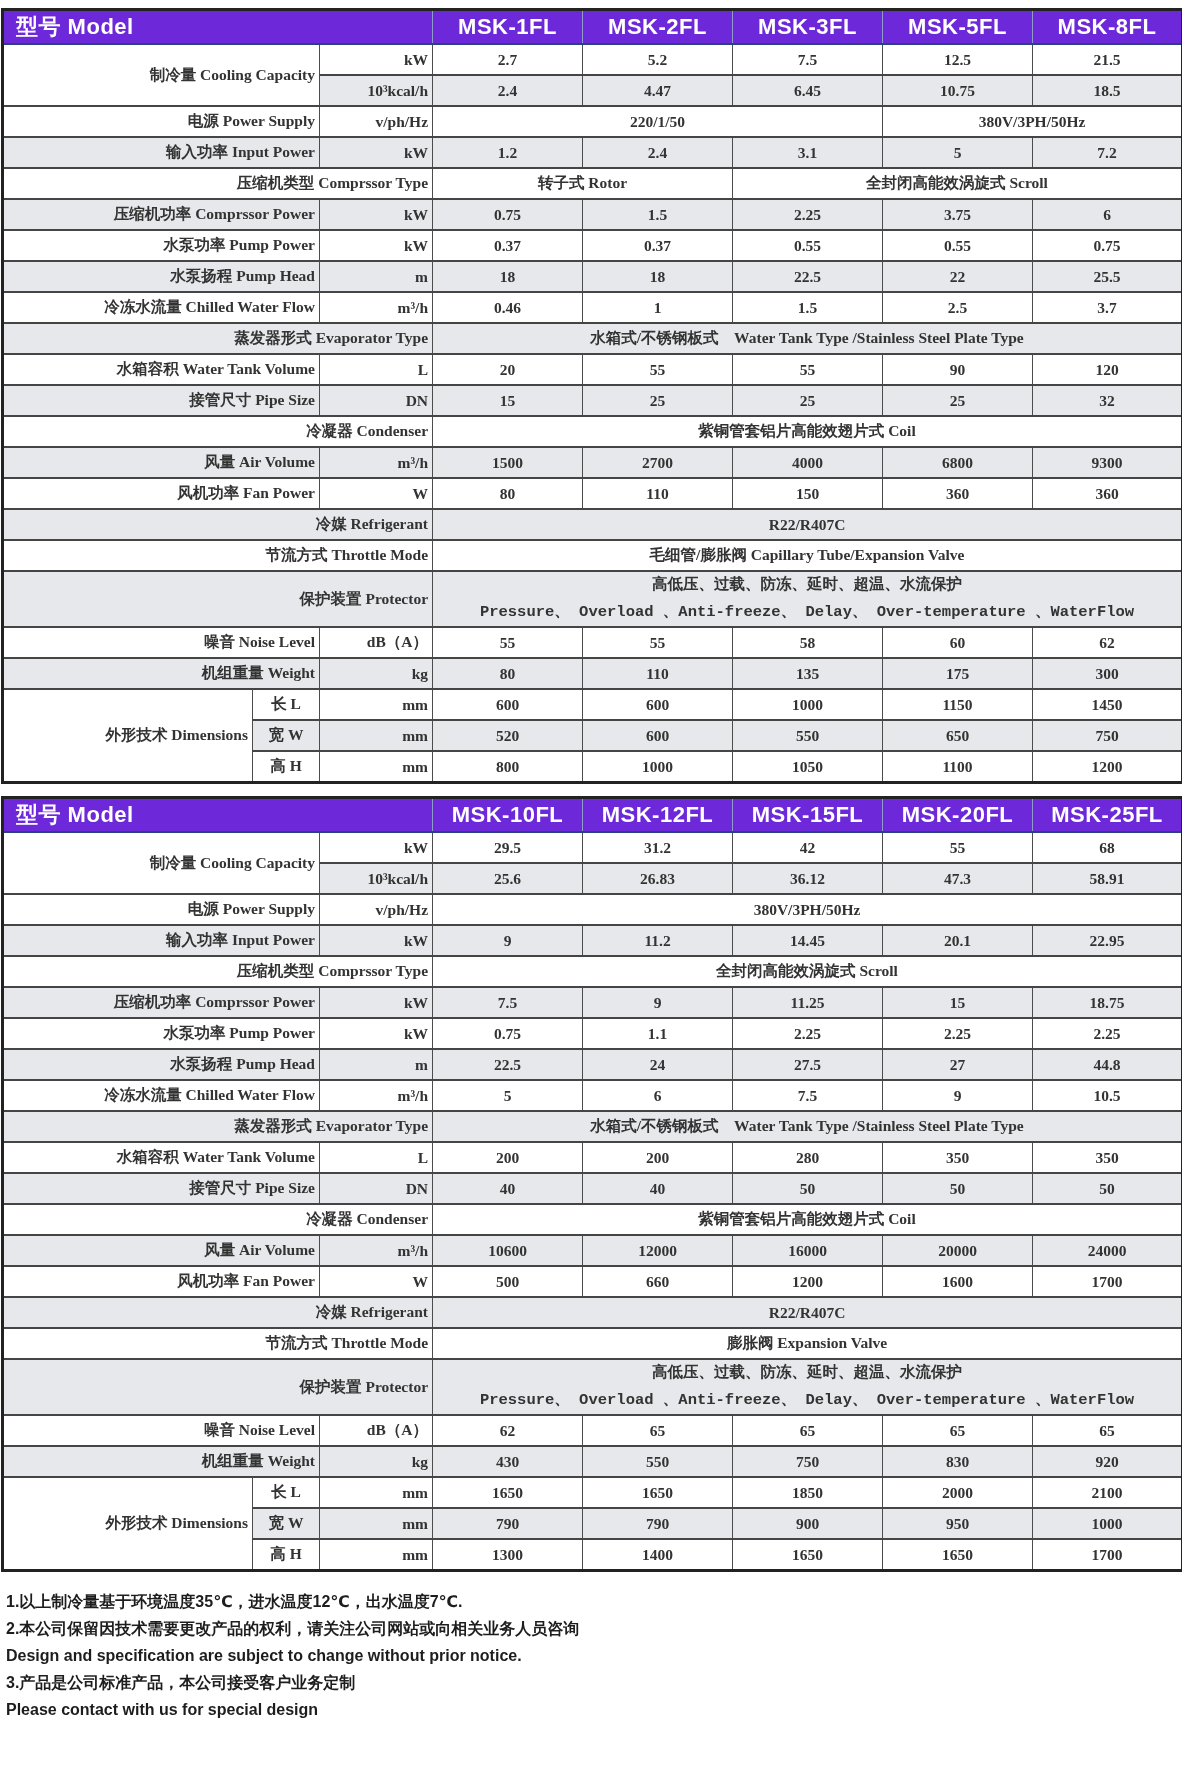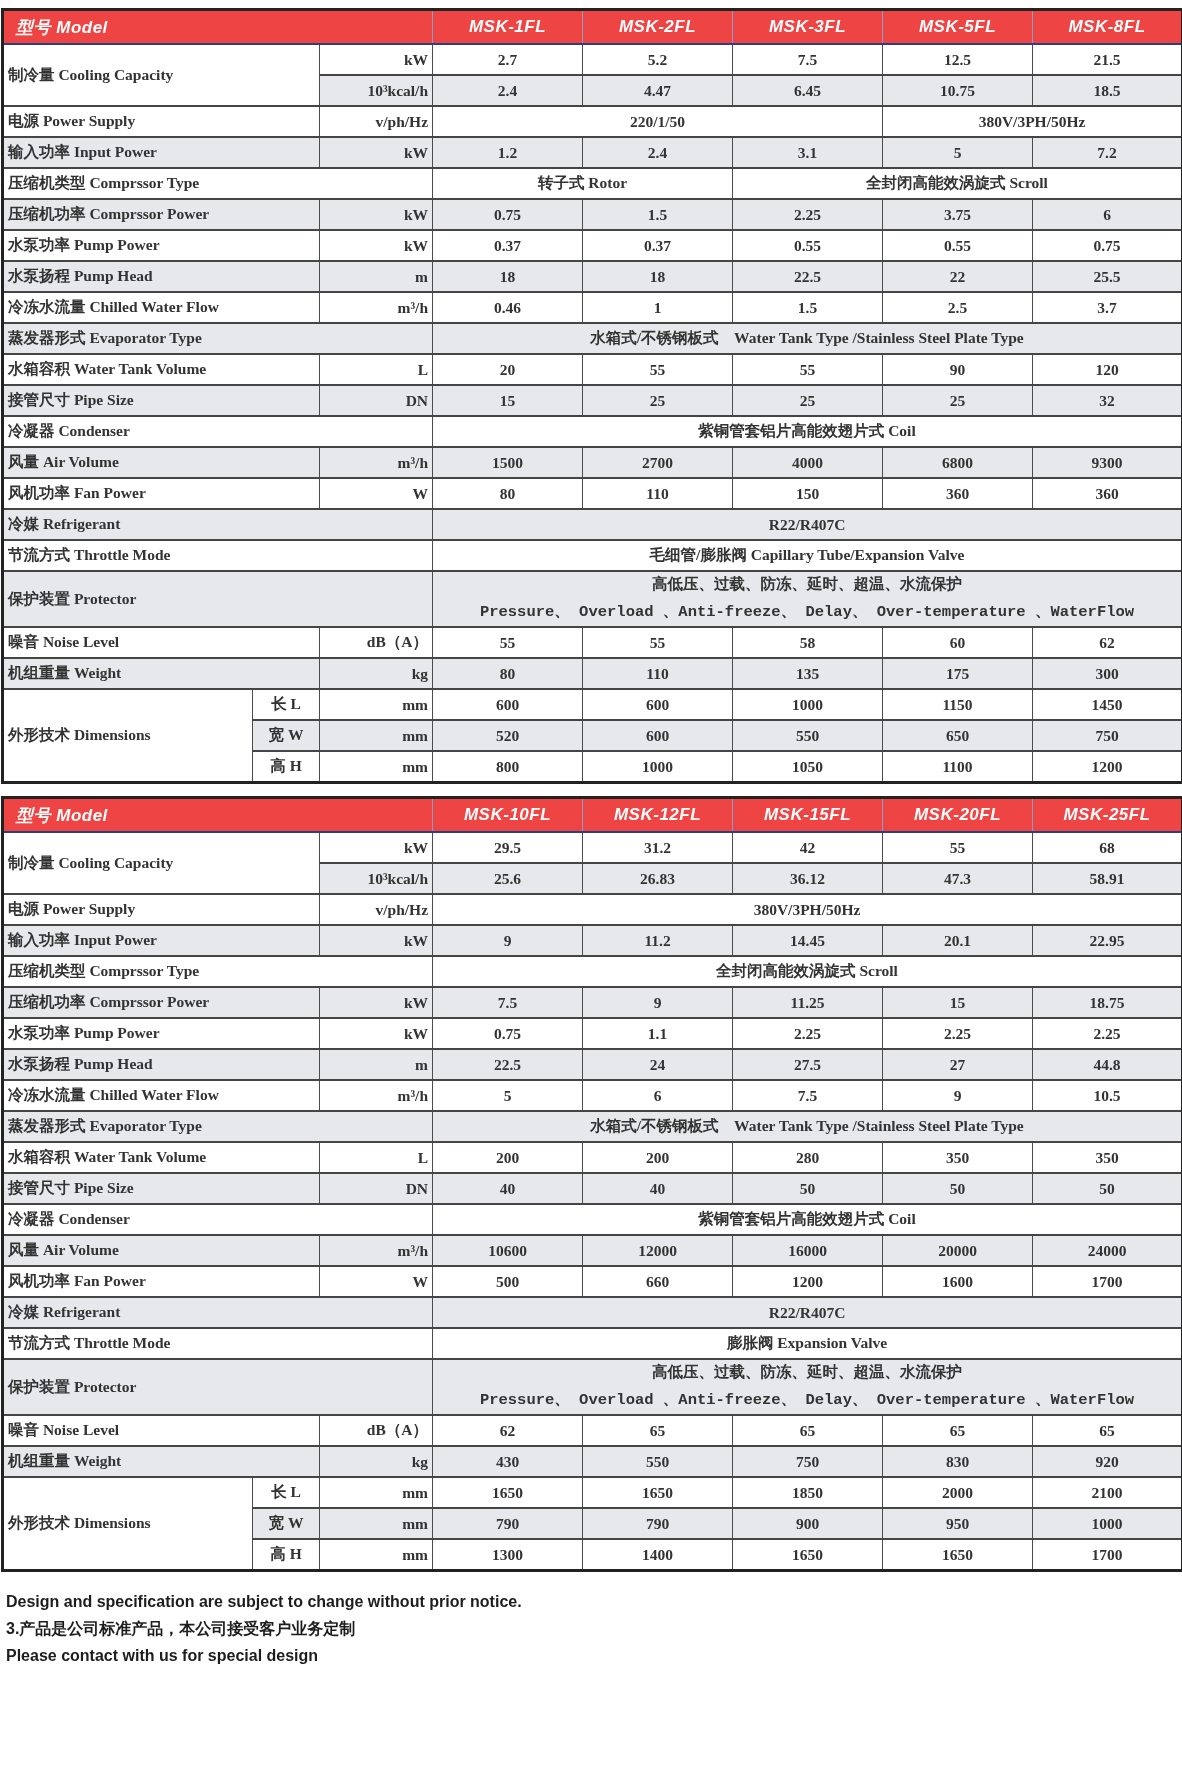--- a/index.html
+++ b/index.html
@@ -23,34 +23,33 @@
     color:#333333;
     border:1px solid #4c4c4c;
     border-top:2px solid #454545;
     border-bottom:2px solid #454545;
     padding:0 4px;
     overflow:hidden;
     white-space:nowrap;
   }
   table.spec td { height:29px; }
   tr.model-row th {
-    background:#ef4444;
+    background:#6d28d9;
     color:#ffffff;
     height:32px;
     font-family:"Liberation Sans","DejaVu Sans",sans-serif;
-    font-size:17px;
+    font-size:22px;
     letter-spacing:.5px;
     border:1px solid #8d9cc9;
     border-top:2px solid #2c3f80;
     border-bottom:2px solid #2c3f80;
     text-align:center;
-    font-style:italic;
   }
   tr.model-row th.model-label { text-align:left; padding-left:12px; }
-  td.lab { text-align:left; padding-left:10px; }
+  td.lab { text-align:right; padding-left:10px; }
   td.sub { text-align:center; padding:0 2px; }
   td.unit { text-align:right; }
   td.val { text-align:center; }
   tr.alt td { background:#e6e8eb; }
   td.two-line { height:58px; line-height:27px;font-family:Liberation Mono, monospace; }
   td.two-line div { text-align:center; }
   .notes {
     margin:16px 0 0 6px;
     font-family:"Liberation Sans","DejaVu Sans",sans-serif;
     font-weight:bold;
@@ -457,17 +456,19 @@
           <td class="val">1300</td>
           <td class="val">1400</td>
           <td class="val">1650</td>
           <td class="val">1650</td>
           <td class="val">1700</td>
         </tr>
       </tbody>
     </table>
 
   <div class="notes">
+    <div>1.以上制冷量基于环境温度35℃，进水温度12℃，出水温度7℃.</div>
+    <div>2.本公司保留因技术需要更改产品的权利，请关注公司网站或向相关业务人员咨询</div>
     <div>Design and specification are subject to change without prior notice.</div>
     <div>3.产品是公司标准产品，本公司接受客户业务定制</div>
     <div>Please contact with us for special design</div>
   </div>
 </div>
 
 </body></html>

